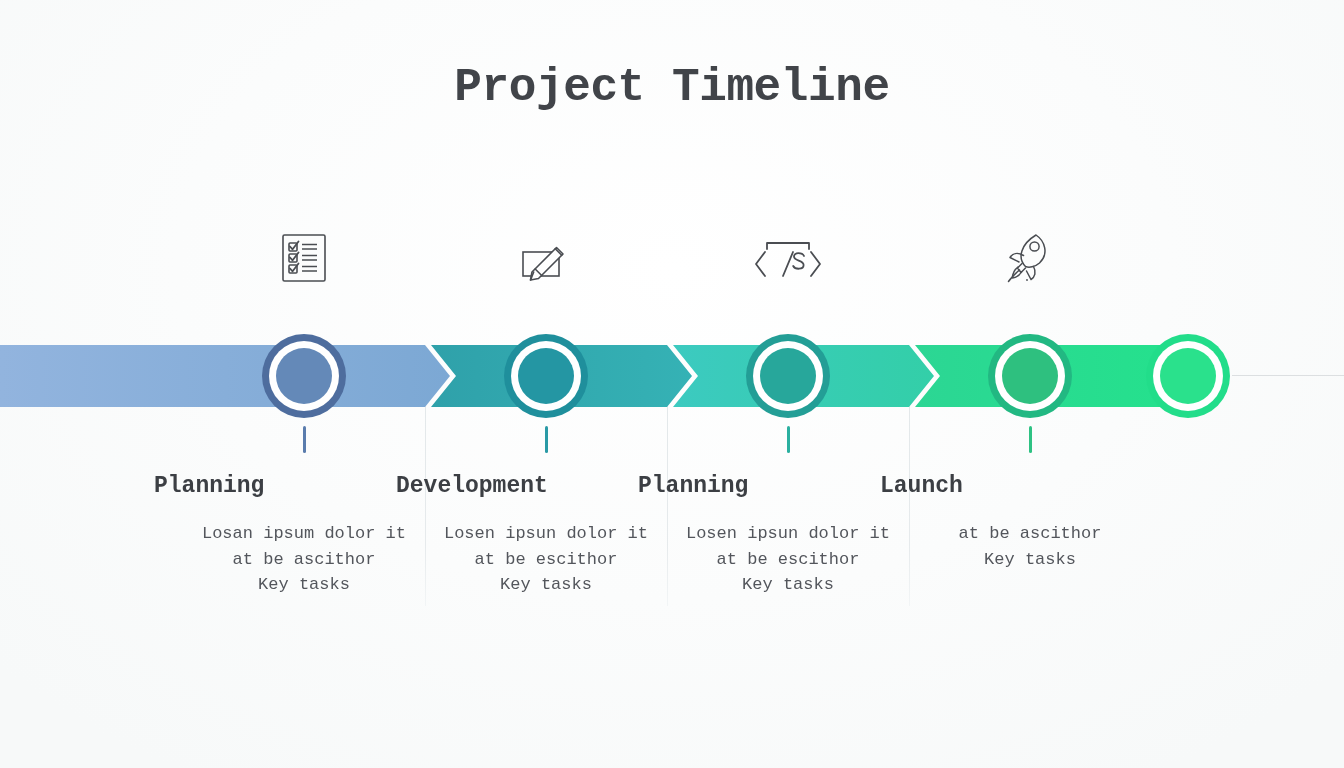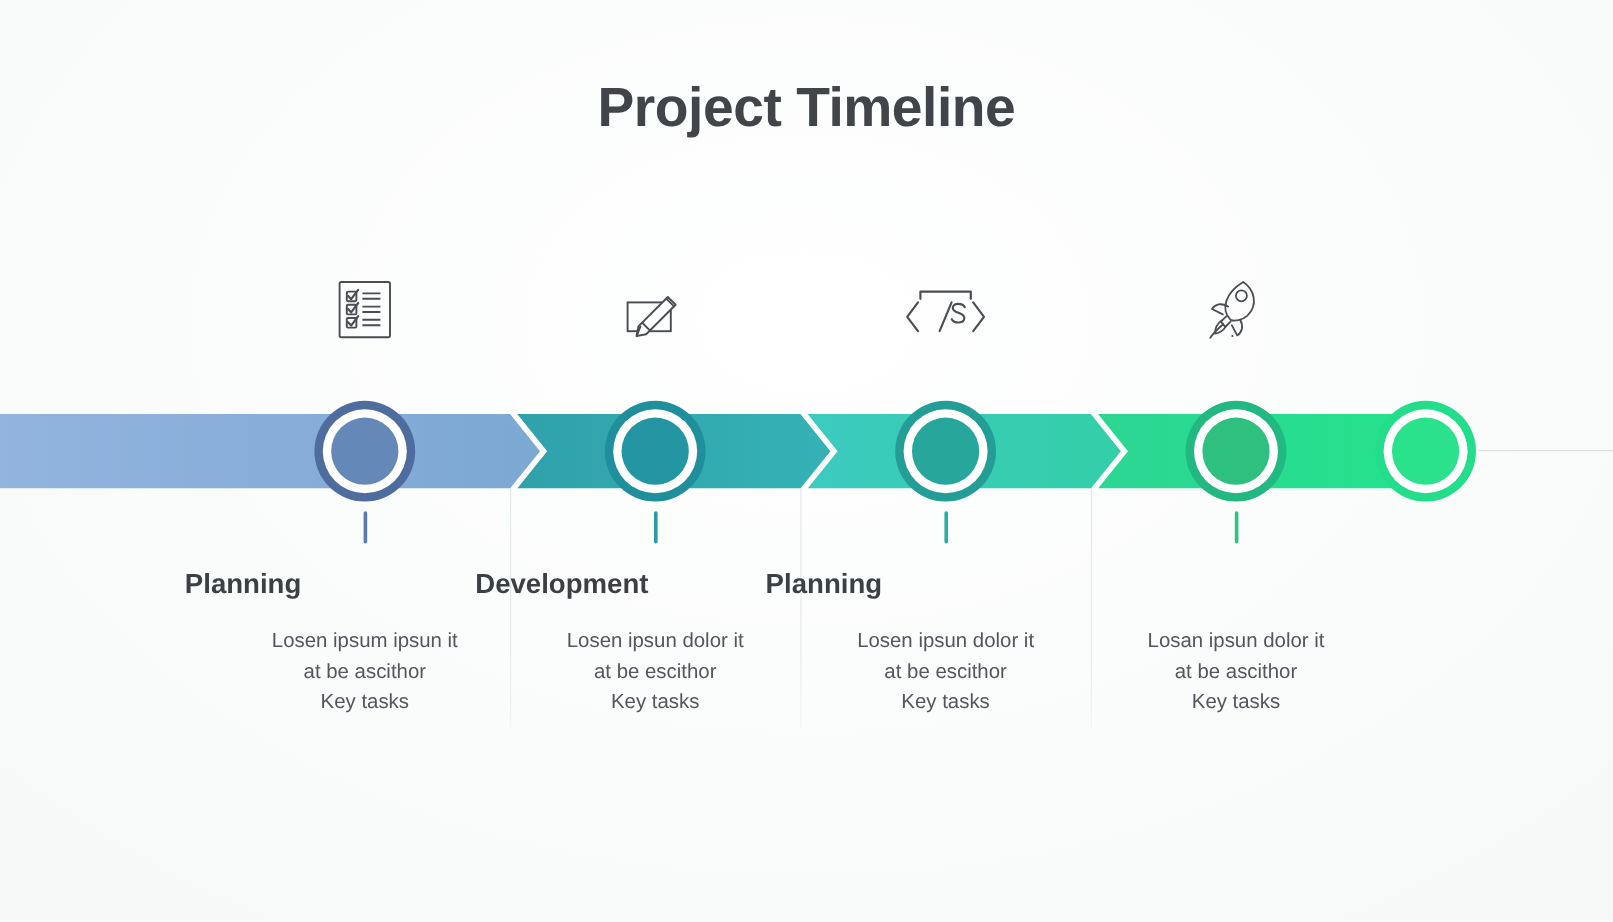--- a/index.html
+++ b/index.html
@@ -7,20 +7,21 @@
     width: 1344px; height: 768px;
     overflow: hidden;
     background: #fdfdfd;
     font-family: "Liberation Sans", sans-serif;
   }
   #stage {
     position: relative;
     width: 1344px; height: 768px;
     background:
       radial-gradient(ellipse 900px 600px at 50% 35%, #ffffff 0%, #fbfcfc 55%, #f7f9f9 100%);
+    font-family: Liberation Mono, monospace;
   }
 
   
   #title {
     position: absolute;
     top: 62px; left: 0; width: 1344px;
     text-align: center;
     font-size: 46px;
     font-weight: bold;
     letter-spacing: -0.4px;
@@ -191,21 +192,21 @@
     </svg>
   </div>
   <div class="node" style="left:304px">
     <div class="ring-outer" style="background:#4e6d9e"></div>
     <div class="ring-white"></div>
     <div class="core" style="background:#6489b8"></div>
   </div>
   <div class="stem" style="left:304px;background:#5a7cad"></div>
   <div class="step-title" style="left:304px">Planning</div>
   <div class="step-desc" style="left:304px">
-    <div>Losen ipsum ipsun it</div>
+    <div>Losan ipsum dolor it</div>
     <div>at be ascithor</div>
     <div>Key tasks</div>
   </div>
 
   <div class="icon" style="left:546px">
     <svg width="54" height="48" viewBox="0 0 54 48" fill="none" stroke="currentColor" stroke-width="1.6">
       <rect x="4" y="18" width="36" height="24"></rect>
       <g stroke-linejoin="round" stroke-linecap="round">
         <path d="M13 38 l24.5 -24.5 l6.5 6.5 L19.5 44.5 L11.5 46 Z" fill="#ffffff"></path>
         <path d="M36.2 14.8 l6.5 6.5"></path>
@@ -260,22 +261,22 @@
       <path d="M17 38 C13.5 40.5 11.5 45 11.5 49 C15 48.5 18.5 46.5 20.5 43"></path>
       <circle cx="26" cy="51" r="0.9" fill="currentColor" stroke="none"></circle>
     </svg>
   </div>
   <div class="node" style="left:1030px">
     <div class="ring-outer" style="background:#22b882"></div>
     <div class="ring-white"></div>
     <div class="core" style="background:#2ec07f"></div>
   </div>
   <div class="stem" style="left:1030px;background:#2ec283"></div>
+  <div class="step-title" style="left:1030px">Launch</div>
   <div class="step-desc" style="left:1030px">
-    <div>Losan ipsun dolor it</div>
     <div>at be ascithor</div>
     <div>Key tasks</div>
   </div>
 
   <div class="node glow" style="left:1188px">
     <div class="ring-outer" style="background:#22dd8a"></div>
     <div class="ring-white"></div>
     <div class="core" style="background:#2ae18c"></div>
   </div>
 

